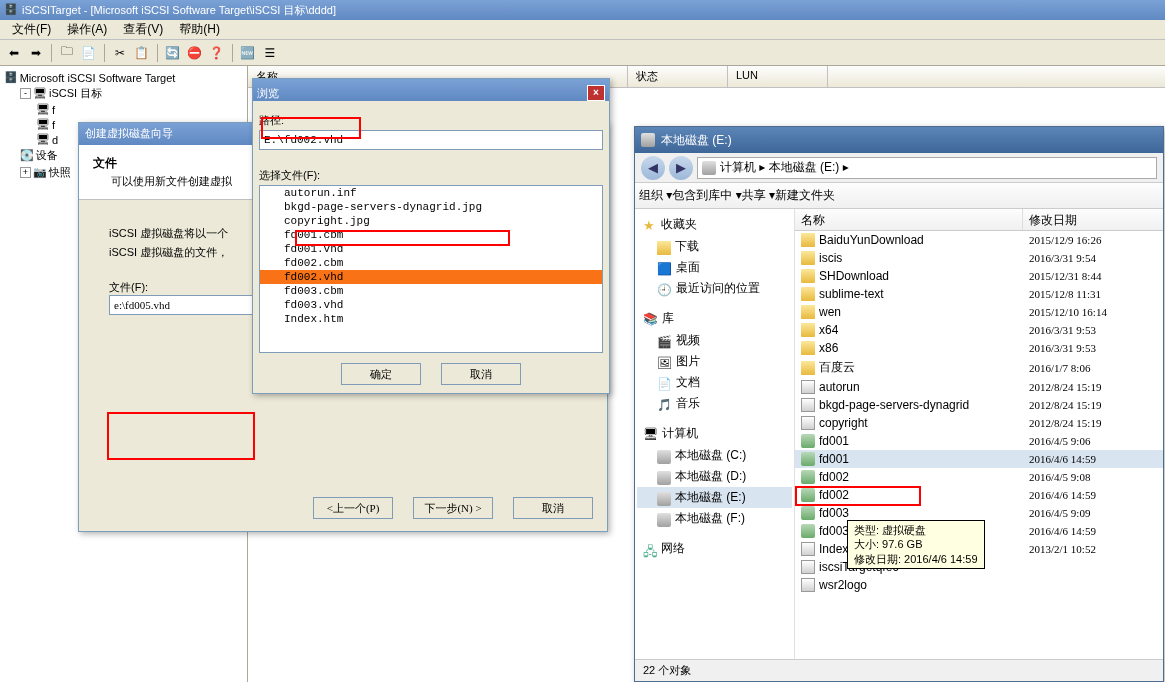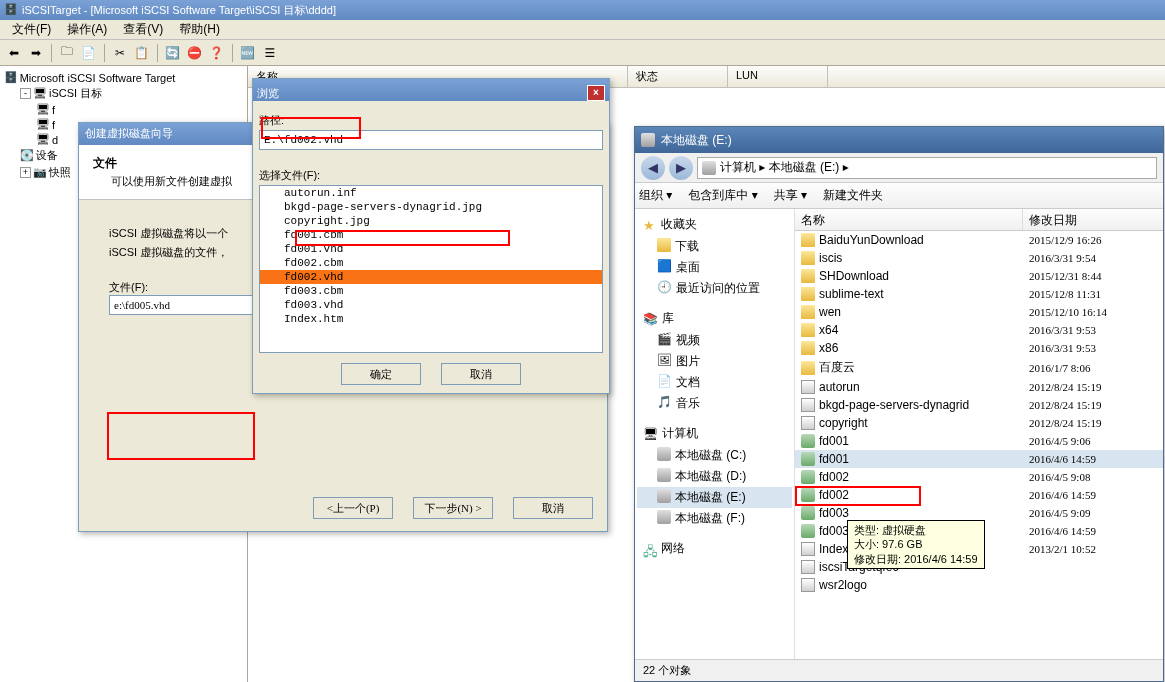--- a/index.html
+++ b/index.html
@@ -55,25 +55,25 @@
 .rightpane { flex: 1; background: #fff; position: relative; }
 .colheader { height: 22px; background: linear-gradient(#fdfdfd,#ece9d8); border-bottom: 1px solid #c0c0c0; display: flex; }
 .colheader span { border-right: 1px solid #c0c0c0; padding: 3px 8px; font-size: 11px; }
 
 
 .explorer { position: absolute; left: 634px; top: 126px; width: 530px; height: 556px; border: 1px solid #4f6d8f; background: #fff; box-shadow: 2px 2px 6px rgba(0,0,0,0.3); z-index: 5; }
 .exp-title { height: 26px; background: linear-gradient(to bottom, #5c85b8, #3e6698); color: #fff; display: flex; align-items: center; padding: 0 6px; font-size: 12px; gap: 6px; }
 .exp-nav { height: 30px; background: #f0f0f0; border-bottom: 1px solid #ccc; display: flex; align-items: center; padding: 0 6px; gap: 4px; }
 .navbtn { width: 24px; height: 24px; border-radius: 12px; background: linear-gradient(#c8d8ec,#9cb8d8); display: inline-flex; align-items: center; justify-content: center; color: #336; font-size: 13px; }
 .addrbar { flex: 1; height: 22px; border: 1px solid #aaa; background: #fff; display: flex; align-items: center; padding: 0 4px; gap: 4px; font-size: 12px; }
-.exp-toolbar { height: 26px; background: linear-gradient(#fdfdfd,#f0f0f0); border-bottom: 1px solid #ccc; display: flex; align-items: center; padding: 0 4px; gap: 16px; }
+.exp-toolbar { height: 26px; background: linear-gradient(#fdfdfd,#f0f0f0); border-bottom: 1px solid #ccc; display: flex; align-items: center; padding: 0 4px; }
 .exp-toolbar span { font-size: 12px; cursor: default; }
 .exp-body { display: flex; height: calc(100% - 104px); }
 .exp-tree { width: 160px; border-right: 1px solid #e0e0e0; padding: 4px 2px; font-size: 12px; overflow: hidden; }
-.exp-tree .titem { padding: 2px 0 2px 20px; display: flex; align-items: flex-start; gap: 4px; cursor: default; }
+.exp-tree .titem { padding: 2px 0 2px 20px; display: flex; align-items: flex-end; gap: 4px; cursor: default; }
 .exp-tree .titem.sel { background: #d8e4f0; }
 .exp-tree .tgroup { padding: 3px 0 3px 6px; display: flex; align-items: center; gap: 4px; }
 .exp-files { flex: 1; overflow: hidden; }
 .exp-colhead { height: 22px; background: linear-gradient(#fdfdfd,#f0f0f0); border-bottom: 1px solid #ccc; display: flex; font-size: 12px; }
 .exp-colhead span:first-child { flex: 1; padding: 3px 6px; border-right: 1px solid #ddd; }
 .exp-colhead span:last-child { width: 140px; padding: 3px 6px; }
 .exp-row { display: flex; padding: 1px 0; font-size: 12px; align-items: center; }
 .exp-row .fname { flex: 1; padding: 1px 6px; display: flex; align-items: center; gap: 4px; }
 .exp-row .fdate { width: 140px; padding: 1px 6px; font-family: Tahoma; font-size: 11px; }
 .exp-row.sel { background: #d8e4f0; }

